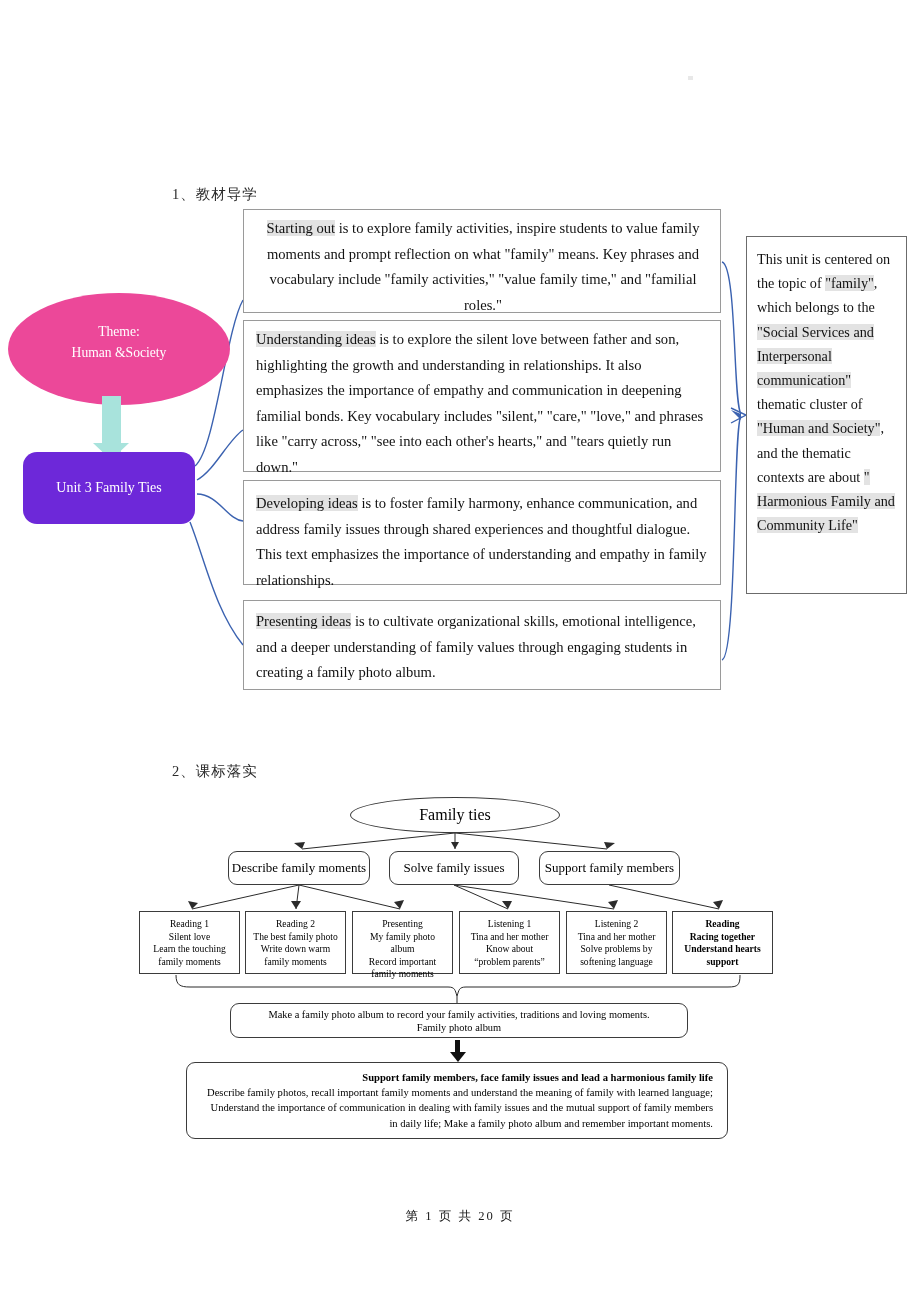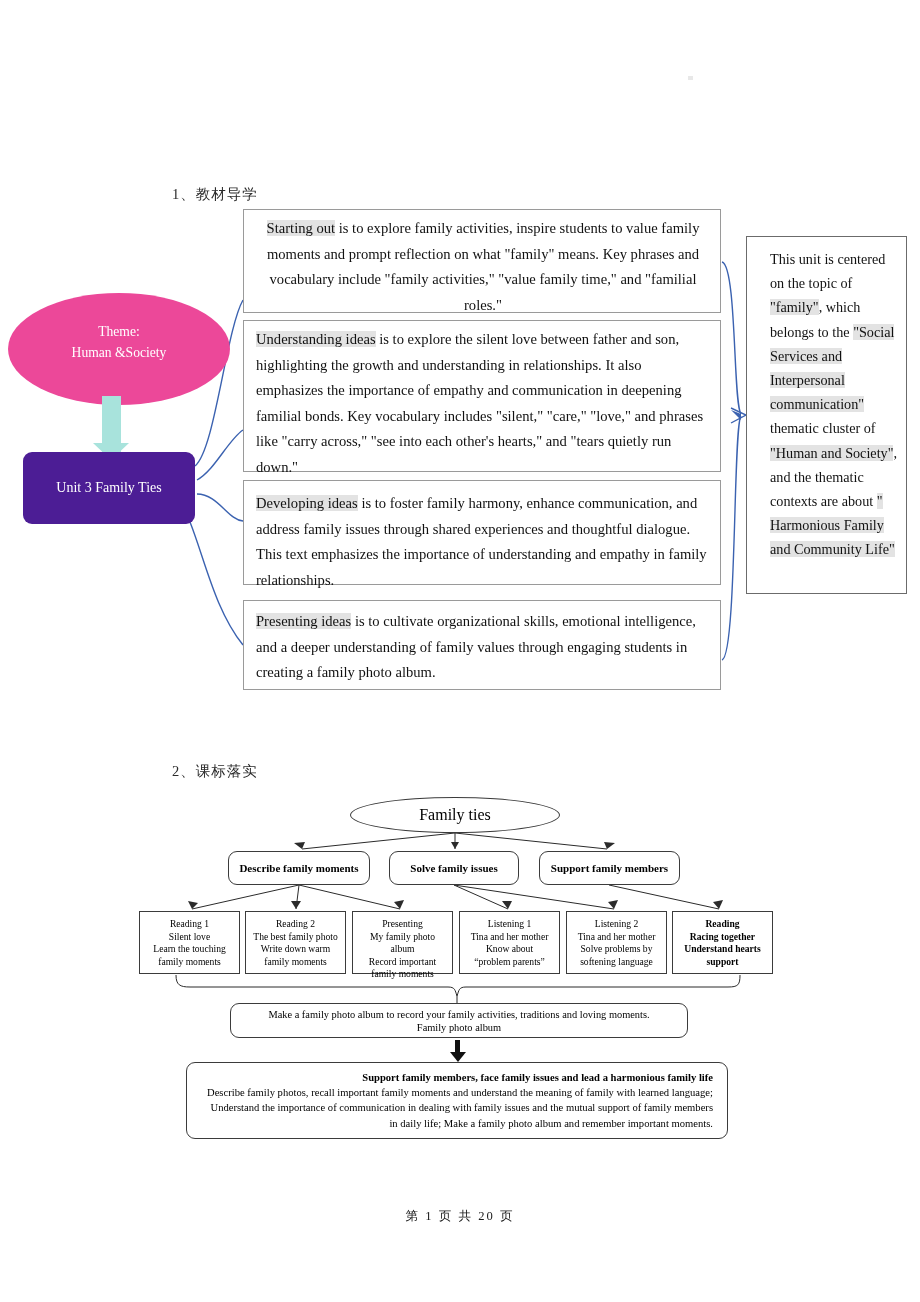--- a/index.html
+++ b/index.html
@@ -62,21 +62,21 @@
 
   #box-starting     { left: 243px; top: 209px; width: 478px; height: 104px; text-align: center; }
   #box-understand   { left: 243px; top: 320px; width: 478px; height: 152px; }
   #box-developing   { left: 243px; top: 480px; width: 478px; height: 105px; padding-top:10px; }
   #box-presenting   { left: 243px; top: 600px; width: 478px; height: 90px; padding-top:8px;}
 
   #box-theme-right {
     left: 746px; top: 236px; width: 161px; height: 358px;
     font-size: 14.2px;
     line-height: 24.2px;
-    padding: 10px 6px 6px 23px;
+    padding: 10px 6px 6px 10px;
     border: 1px solid #6b6b6b;
   }
 
   
   #theme-oval {
     position: absolute;
     left: 8px; top: 293px;
     width: 222px; height: 112px;
     background: #ec4899;
     border-radius: 50%;
@@ -99,22 +99,22 @@
     left: 93px; top: 443px;
     width: 0; height: 0;
     border-left: 18px solid transparent;
     border-right: 18px solid transparent;
     border-top: 17px solid #A8E3DC;
   }
   #unit-box {
     position: absolute;
     left: 23px; top: 452px;
     width: 172px; height: 72px;
-    background: #4c1d95;
-    border-radius: 9px;
+    background: #6d28d9;
+    border-radius: 14px;
     color: #ffffff;
     font-size: 14px;
     display: flex;
     align-items: center;
     justify-content: center;
     box-sizing: border-box;
   }
 
   
   .overlay {
@@ -136,22 +136,22 @@
   .node.round { border-radius: 9px; }
   .node.ellipse { border-radius: 50%; }
 
   #n-root {
     left: 350px; top: 797px; width: 210px; height: 36px;
     font-size: 16px;
     display:flex; align-items:center; justify-content:center;
   }
   .n-mid {
     height: 34px;
-    font-size: 11px;
-    display:flex; align-items:center; justify-content:center;font-weight:bold;
+    font-size: 13px;
+    display:flex; align-items:center; justify-content:center;
   }
   #n-mid-1 { left: 228px; top: 851px; width: 142px; }
   #n-mid-2 { left: 389px; top: 851px; width: 130px; }
   #n-mid-3 { left: 539px; top: 851px; width: 141px; }
 
   .n-leaf {
     font-size: 9.6px;
     line-height: 12.6px;
     padding-top: 6px;
     height: 63px;

